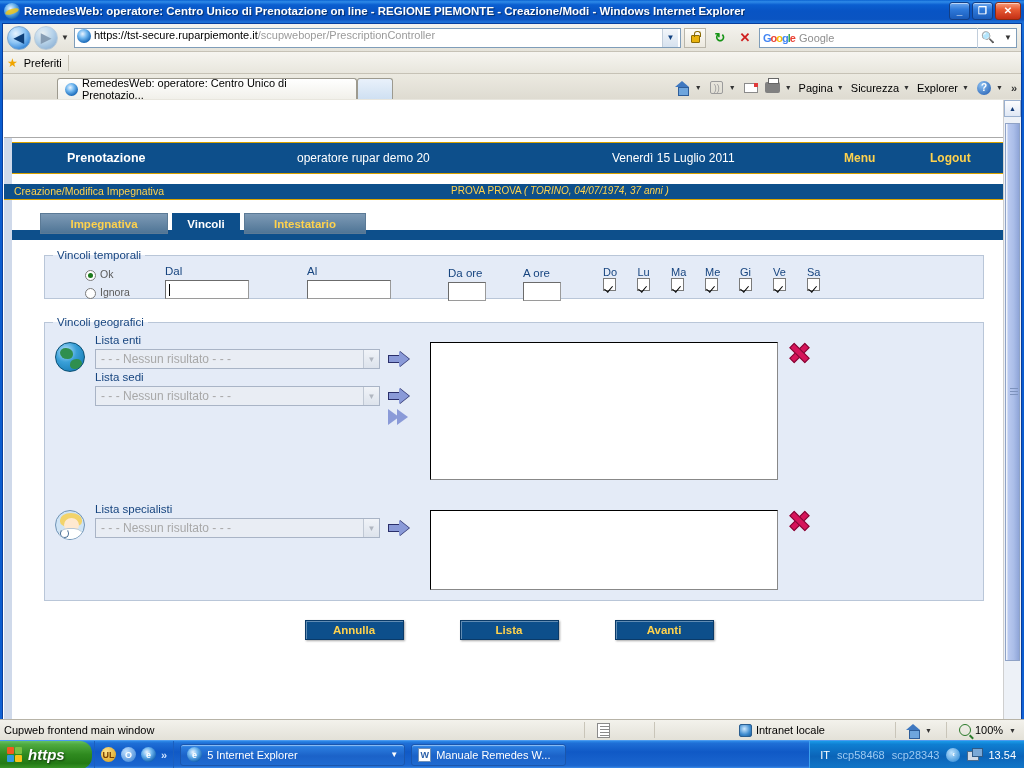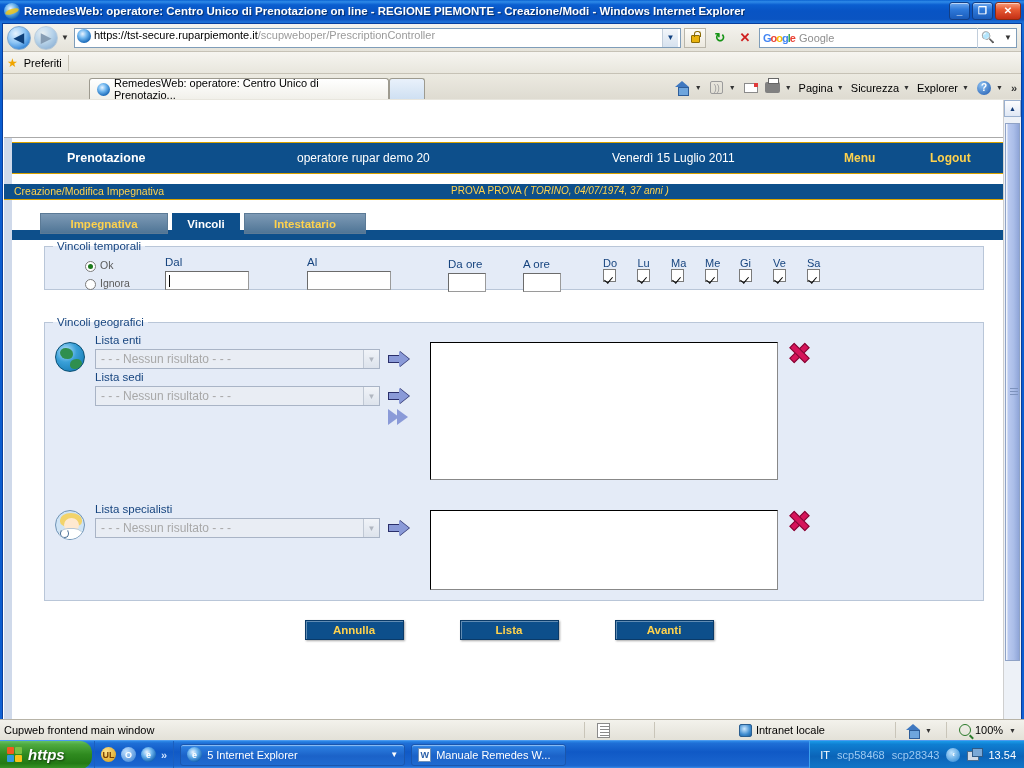--- a/index.html
+++ b/index.html
@@ -99,21 +99,21 @@
   .srchbtn{width:22px;height:20px;border-left:1px solid #c2cedb;display:flex;align-items:center;justify-content:center;color:#1559a8;font-size:11px;}
   .srchdrop{width:10px;text-align:center;color:#333;font-size:8px;}
 
   
   #favrow{height:22px;background:linear-gradient(to bottom,#f6f5f0,#e8e6dd);display:flex;align-items:center;padding:0 4px;gap:6px;border-bottom:1px solid #c6c2b6;}
   .star{color:#f0a500;font-size:12px;}
   #fav-label{font-size:11px;color:#000;}
   .favsep{width:1px;height:16px;background:#c9c5b9;}
 
   
-  #tabrow{height:25px;background:linear-gradient(to bottom,#eceae1,#dedbd1);display:flex;align-items:flex-end;padding-left:86px;position:relative;}
+  #tabrow{height:25px;background:linear-gradient(to bottom,#eceae1,#dedbd1);display:flex;align-items:flex-end;padding-left:54px;position:relative;}
   .ietab{height:21px;background:linear-gradient(to bottom,#ffffff,#f1f0ea);border:1px solid #9d9a8f;border-bottom:none;
     border-radius:3px 3px 0 0;display:flex;align-items:center;gap:4px;padding:0 7px;font-size:11px;color:#000;max-width:300px;}
   .ietab .ieglobe{width:13px;height:13px;}
   .ietab.blank{width:36px;background:linear-gradient(to bottom,#e9f1fb,#cfe0f2);}
   #cmdrow{position:absolute;right:4px;bottom:2px;display:flex;align-items:center;gap:2px;font-size:11px;color:#00309c;}
   .cmdico{width:20px;height:19px;display:flex;align-items:center;justify-content:center;}
   .cmdcaret{font-size:7px;color:#333;margin-right:3px;}
   .cmdtxt{padding:0 2px;color:#000;}
   .home-i{width:15px;height:13px;position:relative;}
   .home-i:before{content:"";position:absolute;left:0;top:0;border-left:7.5px solid transparent;border-right:7.5px solid transparent;border-bottom:6px solid #3f78c0;}
@@ -160,21 +160,21 @@
   .vtab{height:21px;display:flex;align-items:center;justify-content:center;color:#ffd24d;font-weight:bold;font-size:11.5px;
     background:linear-gradient(to bottom,#7e9ab5,#4f7596);border:1px solid #3f6party;border:1px solid #5b7a96;}
   .vtab.active{background:#0d4f8b;color:#fff;border:1px solid #0d4f8b;}
   #tabstrip{position:absolute;left:0;top:92px;width:994px;height:10px;background:#0d4f8b;}
 
   #content{position:absolute;left:0;top:102px;width:994px;height:470px;background:#fff;}
 
   fieldset.grp{position:absolute;border:1px solid #b9c6d8;background:#e4ebf7;margin:0;padding:0;}
   legend.lg{color:#16447f;font-size:11.5px;padding:0 4px;margin-left:8px;}
 
-  #grp-temporali{left:32px;top:0;width:940px;height:50px;}
+  #grp-temporali{left:32px;top:9px;width:940px;height:50px;}
   #grp-geografici{left:32px;top:76px;width:940px;height:285px;}
 
   .lbl{color:#16447f;font-size:11.5px;}
   .tinput{background:#fff;border:1px solid #9a9a9a;border-top:1px solid #6b6b6b;border-left:1px solid #6b6b6b;height:19px;}
   .caret{position:absolute;left:3px;top:3px;width:1px;height:12px;background:#000;}
 
   .radio{width:11px;height:11px;border-radius:50%;background:#fff;border:1px solid #7a7a7a;display:inline-block;position:relative;vertical-align:middle;}
   .radio.on:after{content:"";position:absolute;left:2px;top:2px;width:5px;height:5px;border-radius:50%;background:#1d7a1d;}
   .rlabel{color:#5a5a5a;font-size:10.5px;margin-left:4px;}
 

